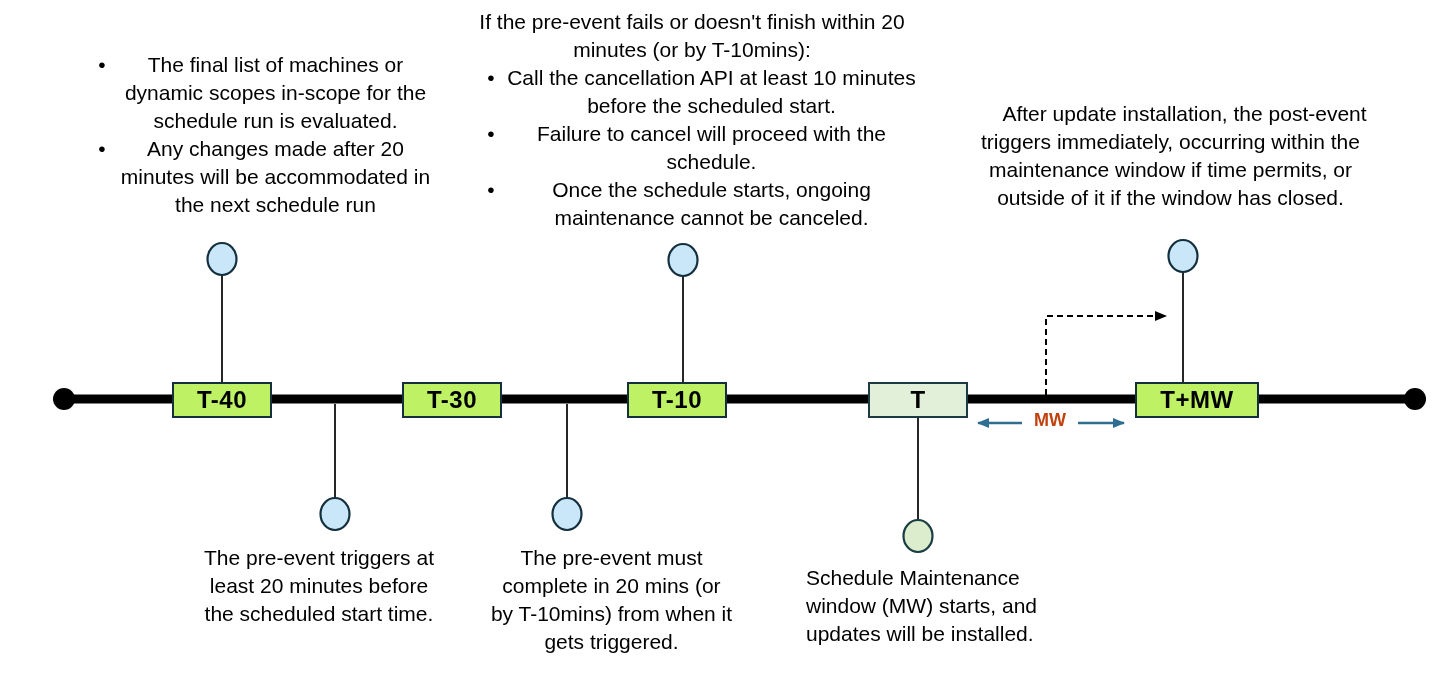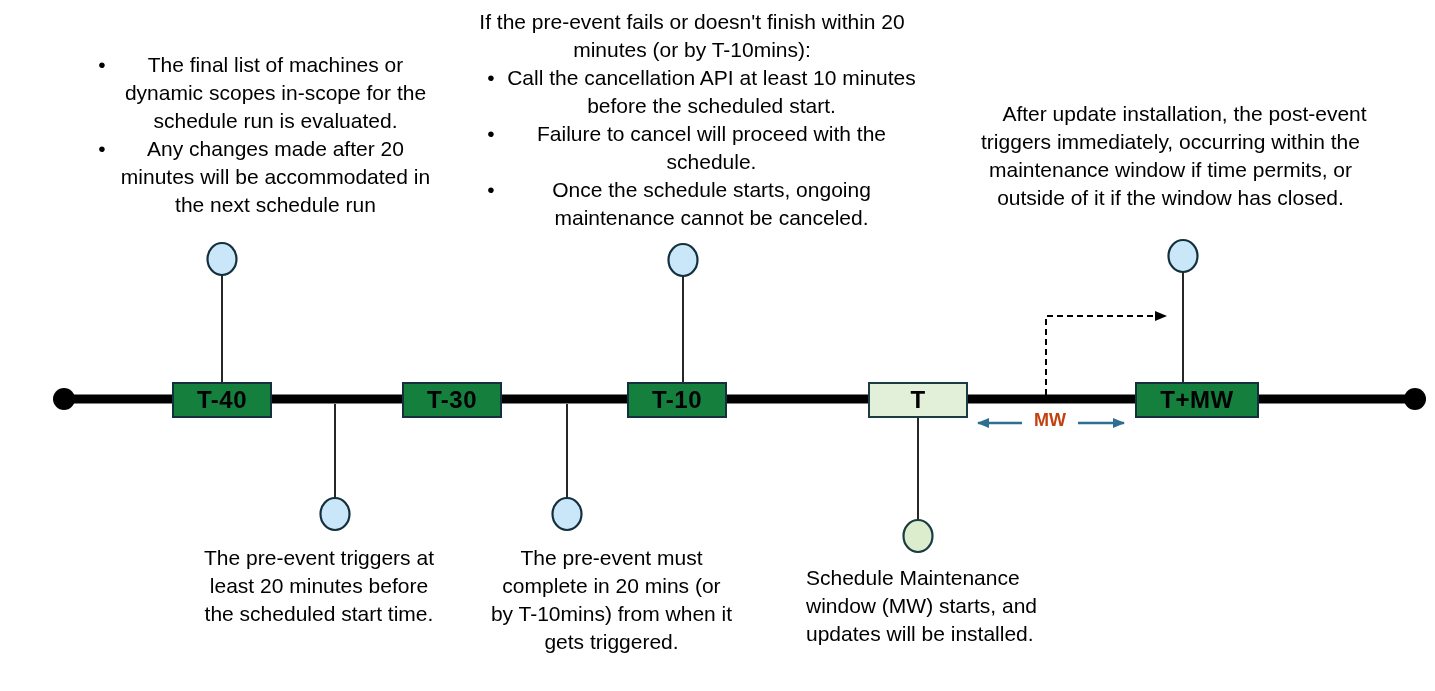--- a/index.html
+++ b/index.html
@@ -27,21 +27,21 @@
   .callout-2  { left: 489px; top: 544px; width: 245px; }
   .callout-3  { left: 806px; top: 564px; width: 250px; text-align: left; }
 
   
   .milestone {
     position: absolute;
     top: 382px;
     height: 36px;
     width: 100px;
     border: 2.5px solid #14303f;
-    background: #15803d;
+    background: #bef264;
     display: flex;
     align-items: center;
     justify-content: center;
     font-weight: 700;
     font-size: 24px;
     letter-spacing: 0.5px;
   }
   .milestone.green { background: #e2efd9; border-color: #1b3c42; }
   .m-t40 { left: 172px; }
   .m-t30 { left: 402px; }

